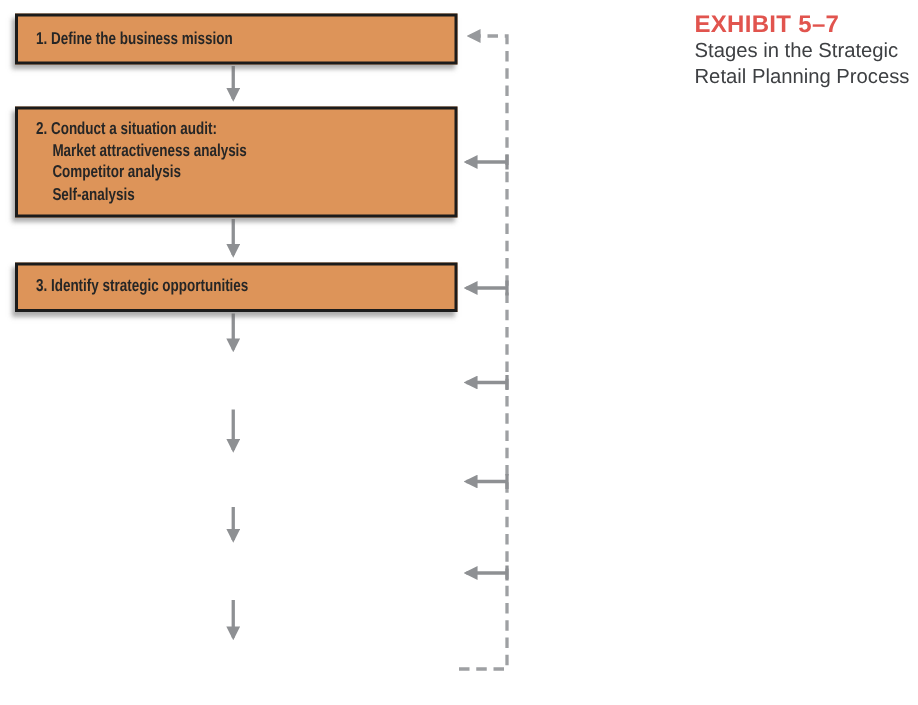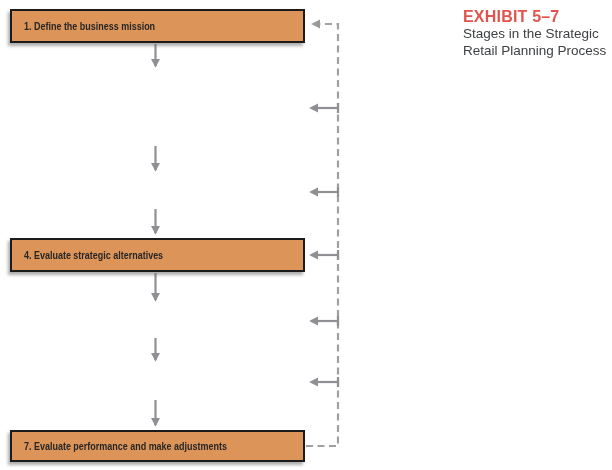--- a/index.html
+++ b/index.html
@@ -69,35 +69,38 @@
       <line x1="338" y1="377" x2="338" y2="387" stroke="#8E9093" stroke-width="2.2"></line>
     </g>
   </svg>
 
   <div class="stage" style="top:9px;height:34px">
     <div class="txt">
       <div class="line">1. Define the business mission</div>
     </div>
   </div>
 
+  <div class="stage" style="top:71px;height:74px">
+    <div class="txt">
+      <div class="line">2. Conduct a situation audit:</div>
+      <div class="line sub">Market attractiveness analysis</div>
+      <div class="line sub">Competitor analysis</div>
+      <div class="line sub">Self-analysis</div>
+    </div>
+  </div>
 
-
-  <div class="stage" style="top:238px;height:34px">
+  <div class="stage" style="top:175px;height:33px">
     <div class="txt">
-      <div class="line">4. Evaluate strategic alternatives</div>
+      <div class="line">3. Identify strategic opportunities</div>
     </div>
   </div>
 
 
 
-  <div class="stage" style="top:430px;height:32px">
-    <div class="txt">
-      <div class="line">7. Evaluate performance and make adjustments</div>
-    </div>
-  </div>
+
 
   <div class="exhibit">
     <div class="ex-title">EXHIBIT 5–7</div>
     <div class="ex-sub">Stages in the Strategic</div>
     <div class="ex-sub">Retail Planning Process</div>
   </div>
 
   <div class="artifact"></div>
 
 </div>

